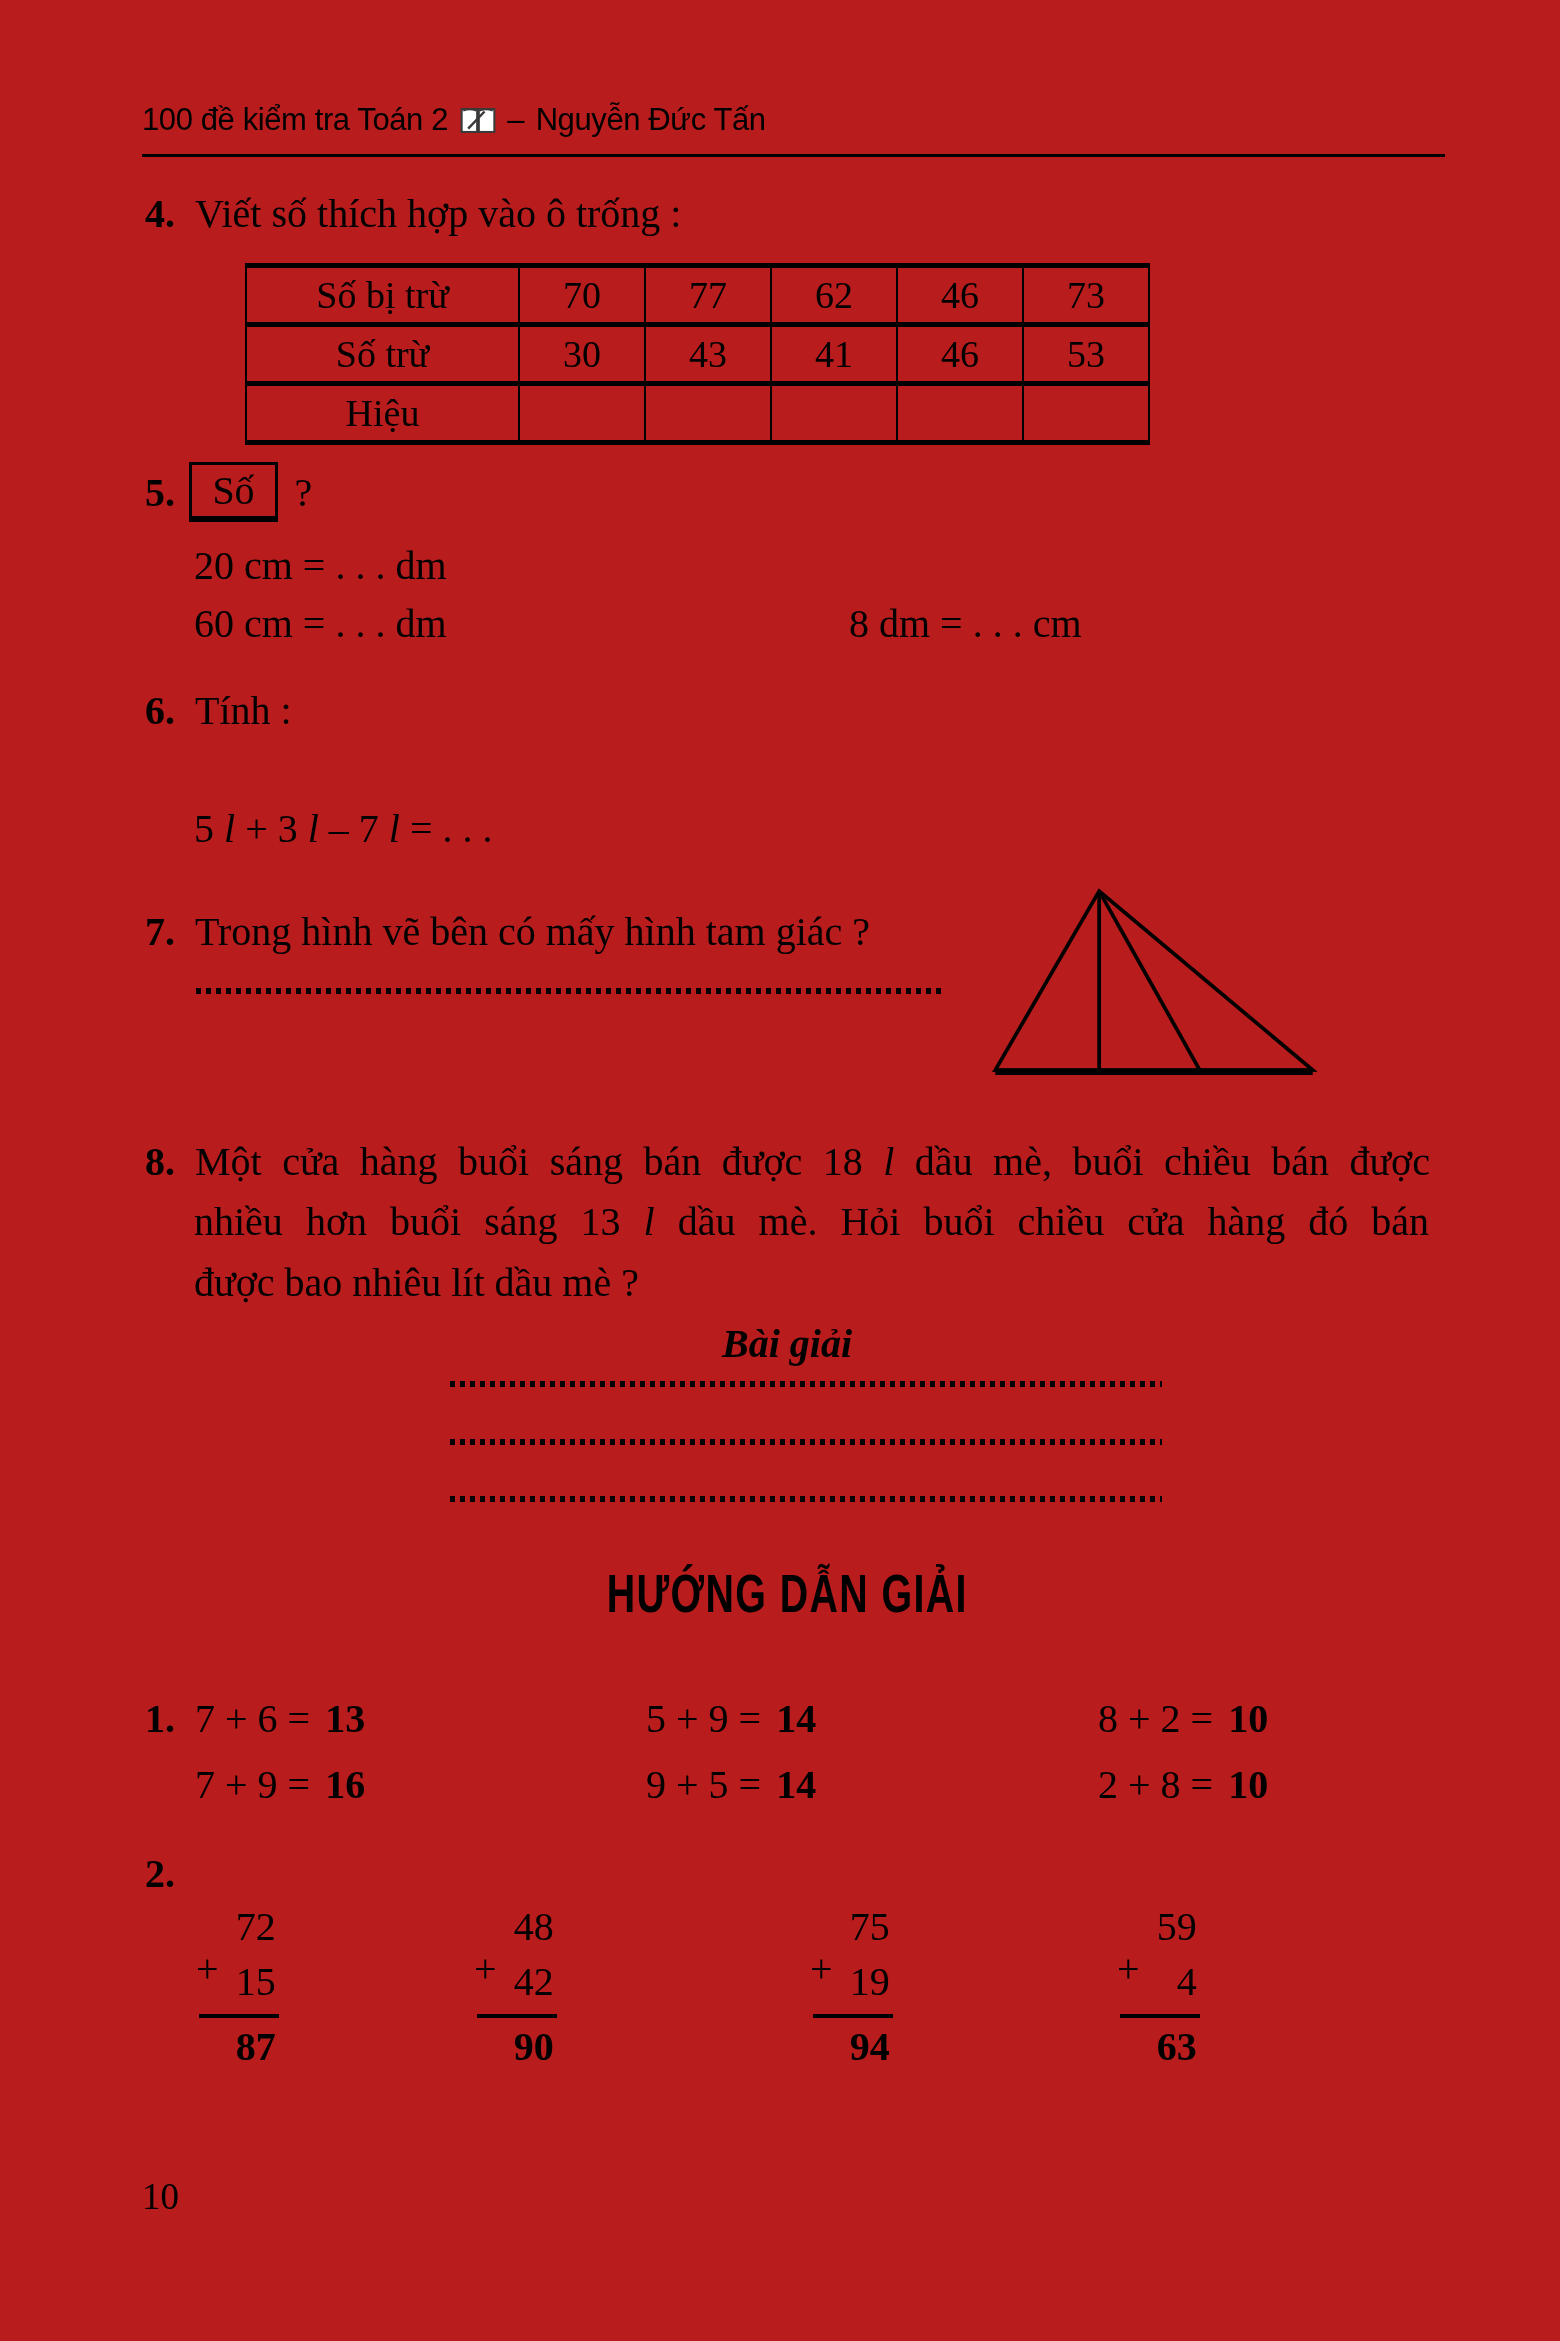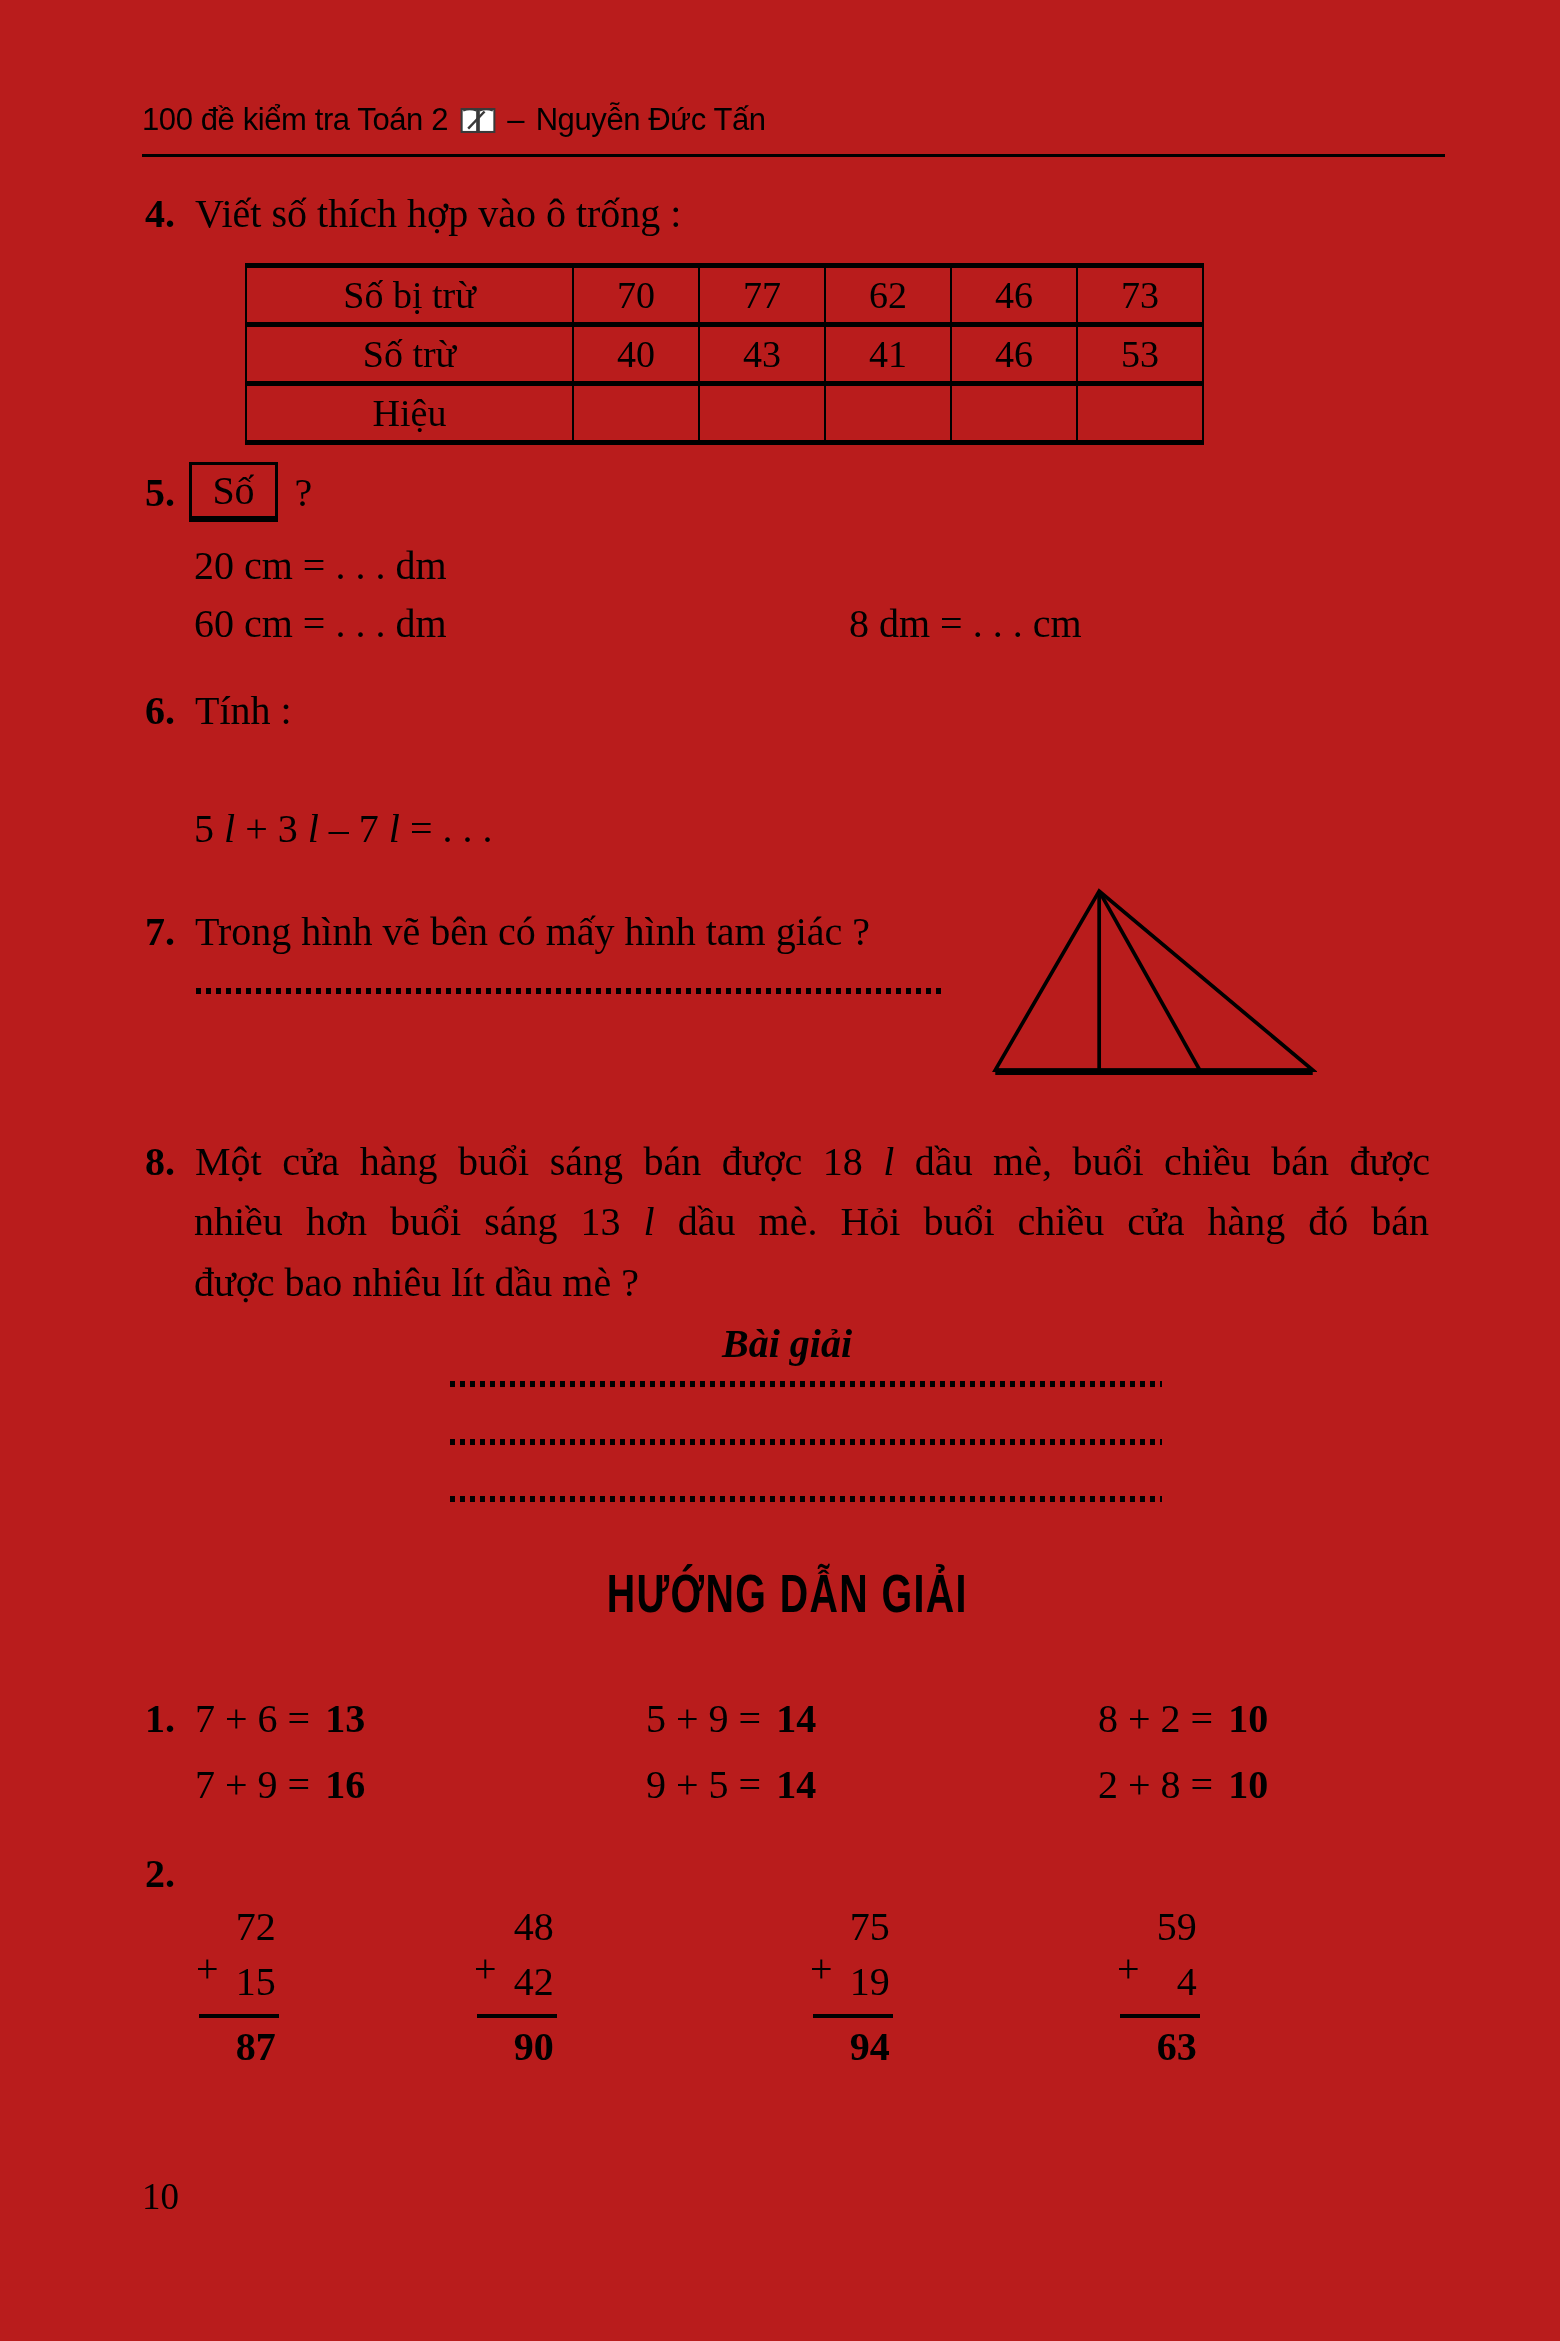--- a/index.html
+++ b/index.html
@@ -19,21 +19,21 @@
   .hrule { top:154px; left:142px; width:1303px; height:3.3px; background:#000; }
 
   
   .phead { display:flex; align-items:flex-start; }
   .pnum  { font-weight:bold; width:50px; flex:0 0 auto; }
 
   
   .ptable { top:263px; left:245px; border-collapse:collapse; table-layout:fixed; }
   .ptable td { border:2.5px solid #000; border-top-width:5px; border-bottom-width:5px;
                height:59px; text-align:center; vertical-align:middle; font-size:38px; }
-  .ptable .lab { width:327px; }
+  .ptable .lab { width:273px; }
   .ptable .val { width:126px; }
 
   
   .sobox { display:flex; align-items:center; justify-content:center;
            width:89px; height:60px; border:3.3px solid #000; border-bottom-width:6.6px; }
   .qmark { margin-left:16.5px; }
   .tworow { left:194px; width:1239px; display:flex; }
   .tworow .lcol { width:655px; flex:0 0 auto; }
   .tworow .rcol { flex:1; }
 
@@ -104,21 +104,21 @@
         <tr>
       <td class="lab">Số bị trừ</td>
       <td class="val">70</td>
       <td class="val">77</td>
       <td class="val">62</td>
       <td class="val">46</td>
       <td class="val">73</td>
     </tr>
     <tr>
       <td class="lab">Số trừ</td>
-      <td class="val">40</td>
+      <td class="val">30</td>
       <td class="val">43</td>
       <td class="val">41</td>
       <td class="val">46</td>
       <td class="val">53</td>
     </tr>
     <tr>
       <td class="lab">Hiệu</td>
       <td class="val"></td>
       <td class="val"></td>
       <td class="val"></td>

